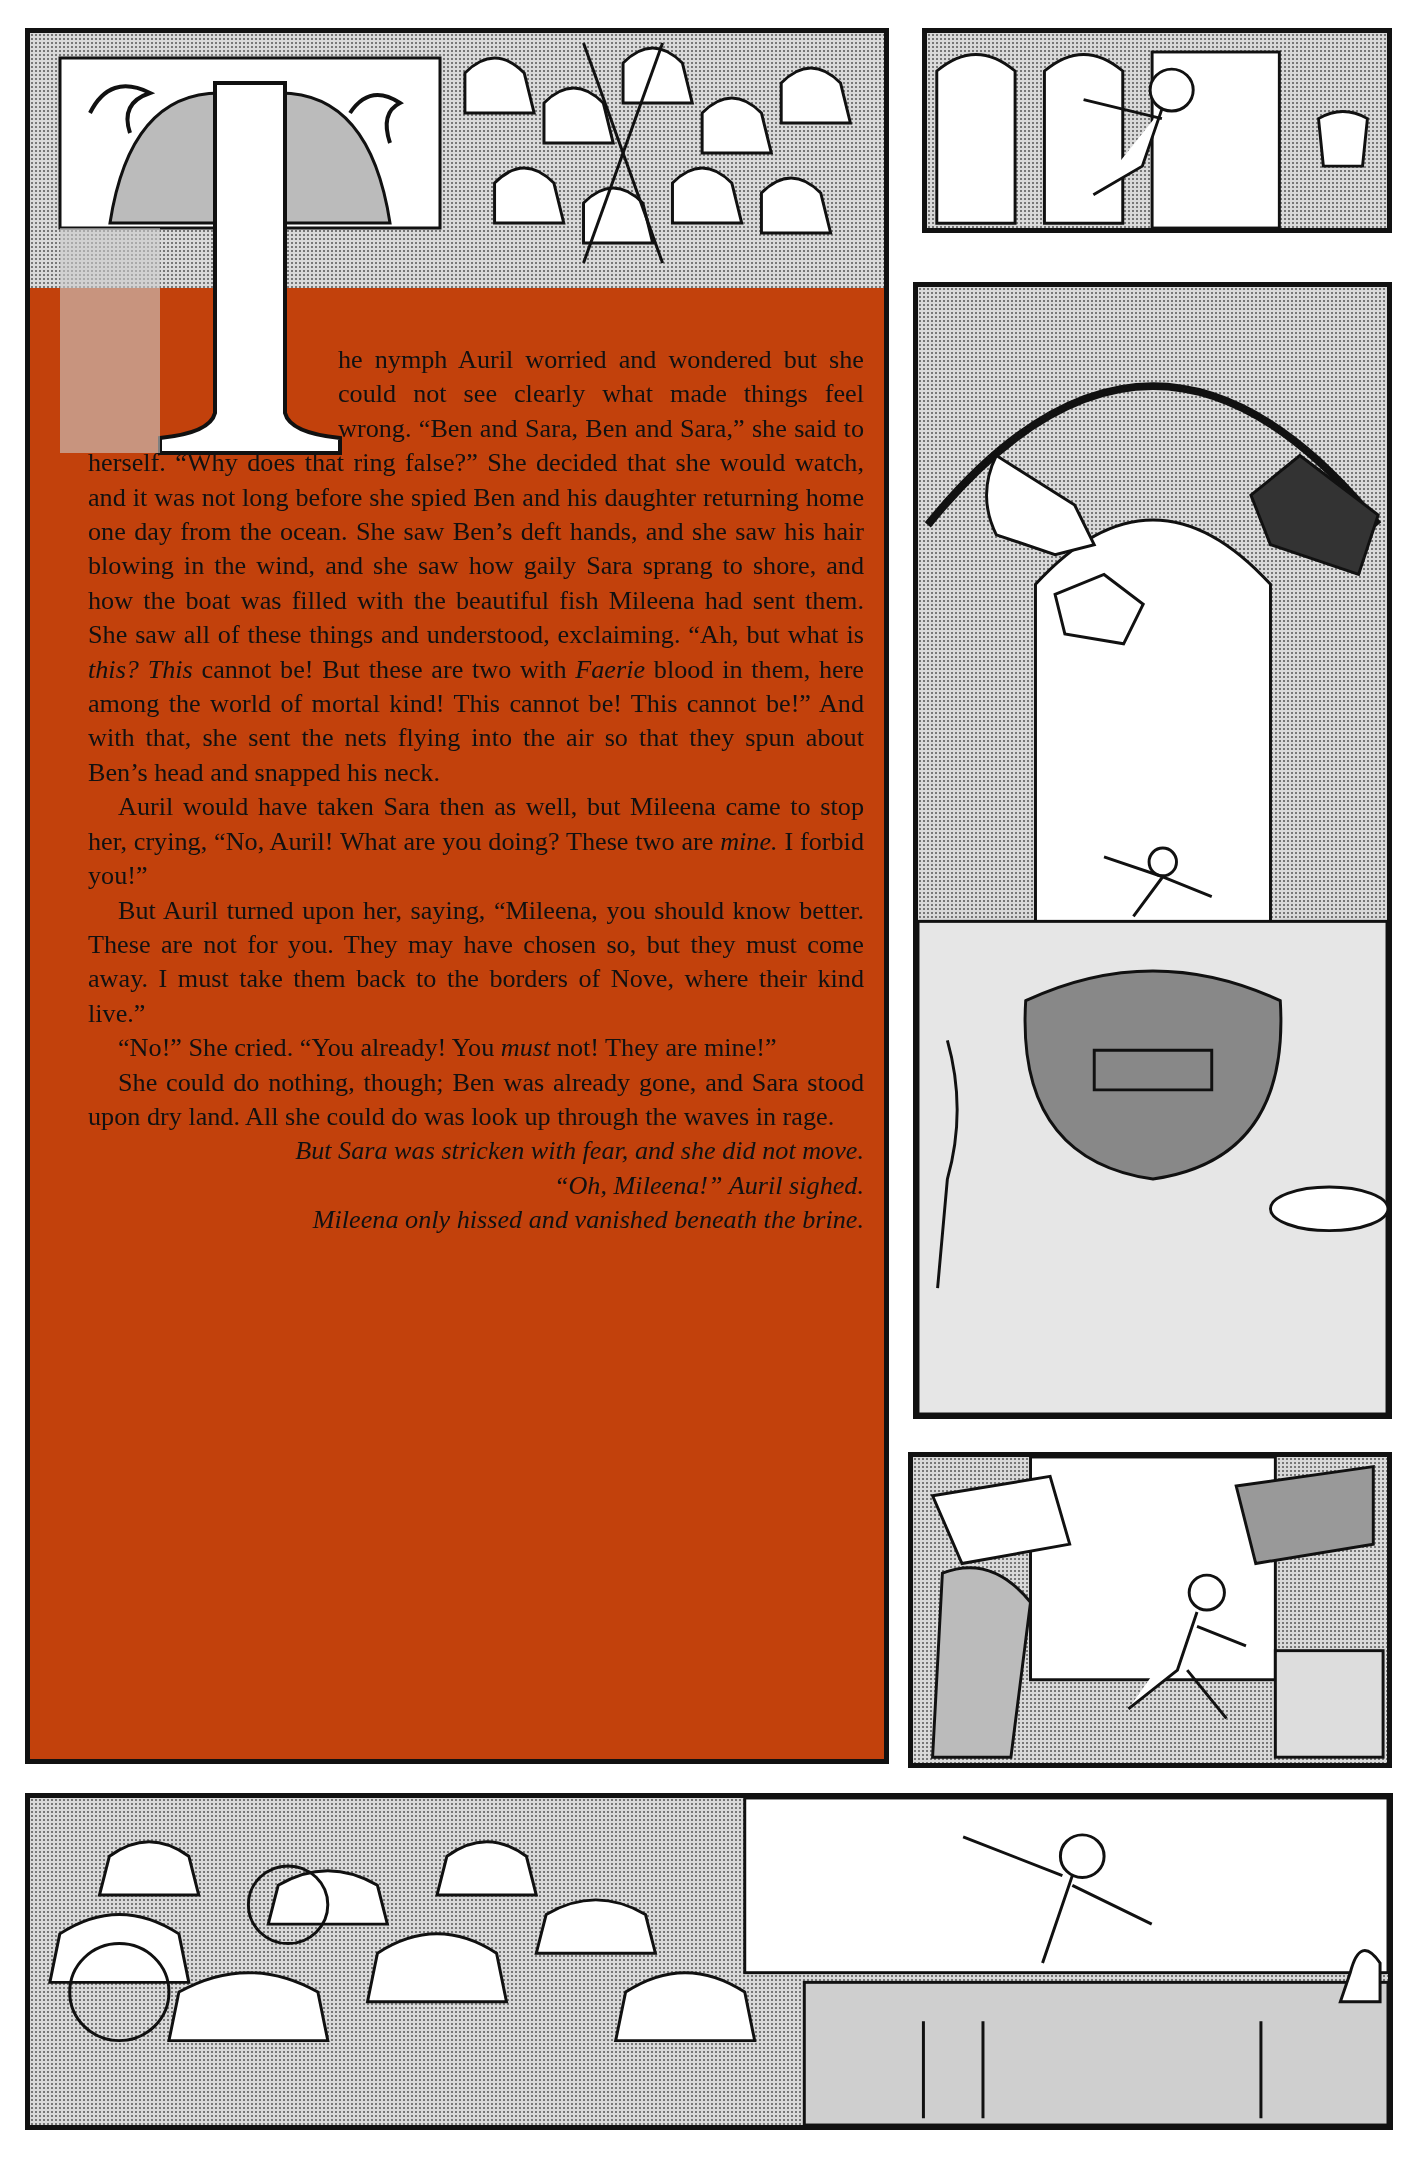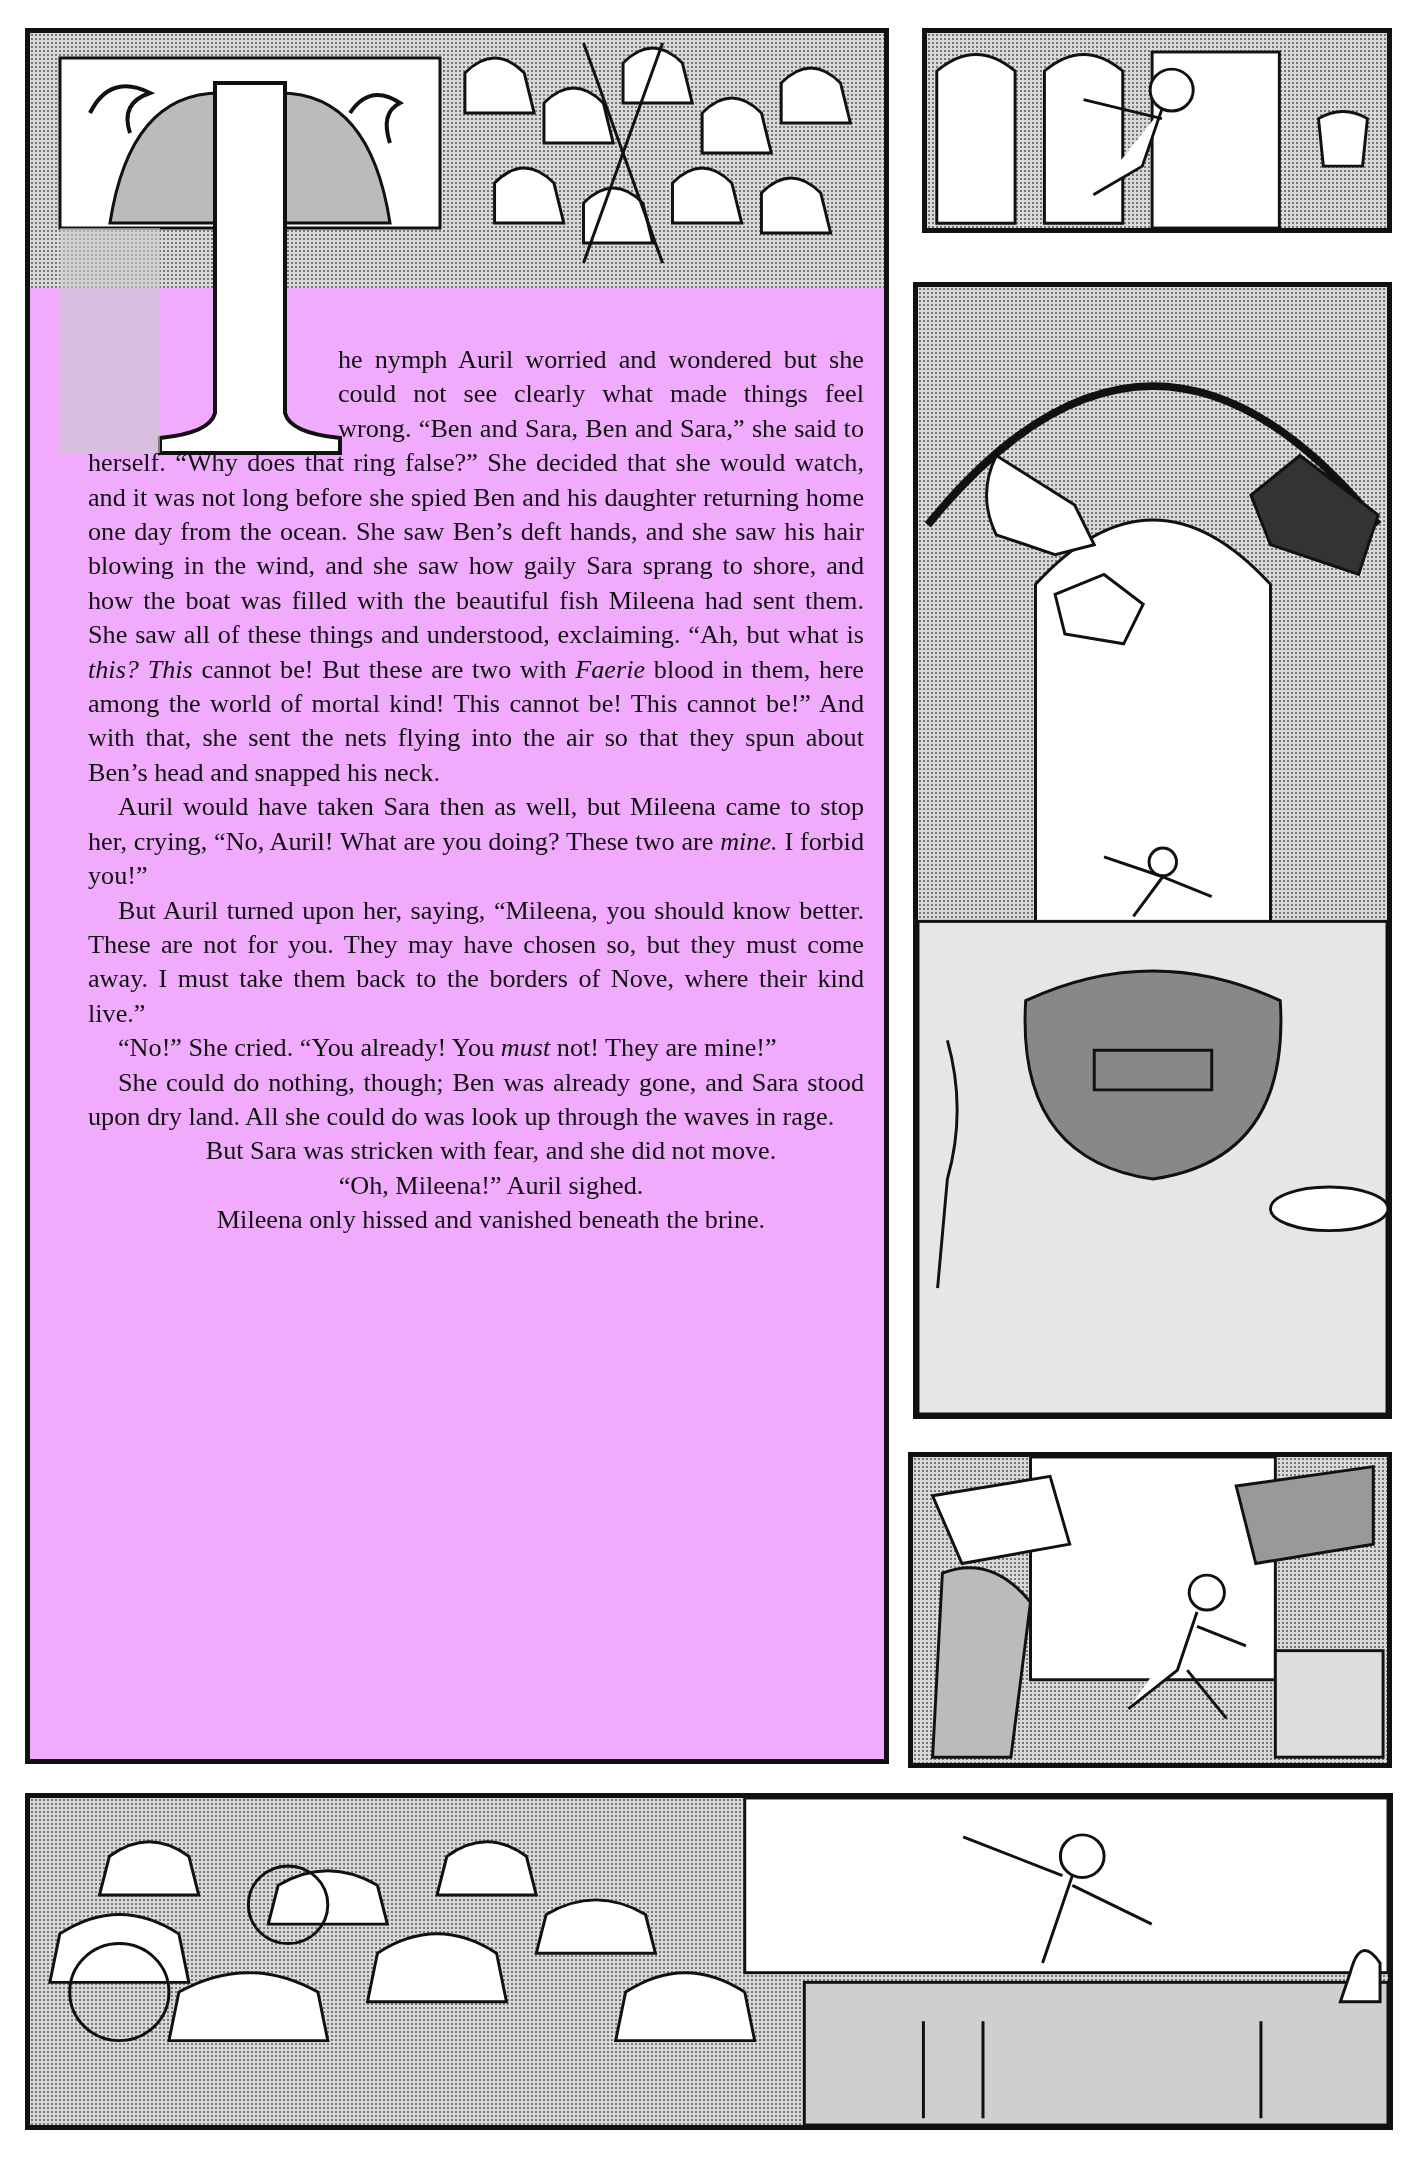--- a/index.html
+++ b/index.html
@@ -1,26 +1,26 @@
 <!DOCTYPE html>
 <html><head>
 <meta charset="utf-8">
 <style>
   html,body{margin:0;padding:0;background:#fff;}
   body{width:1417px;height:2157px;position:relative;overflow:hidden;font-family:"Liberation Serif","DejaVu Serif",serif;color:#111;}
-  .panel{position:absolute;border:5px solid #111;box-sizing:border-box;overflow:hidden;background:#f0abfc;}
+  .panel{position:absolute;border:5px solid #111;box-sizing:border-box;overflow:hidden;background:#c2410c;}
   .halftone{background-color:#d9d9d9;background-image:radial-gradient(#777 0.9px,transparent 1.1px);background-size:4px 4px;}
   .art{position:absolute;inset:0;width:100%;height:100%;}
   #text-panel{left:25px;top:28px;width:864px;height:1736px;}
   #art-top-strip{position:absolute;left:0;top:0;width:100%;height:255px;}
   #dropcap{position:absolute;left:20px;top:20px;width:410px;height:410px;}
   .story{position:absolute;left:58px;top:310px;width:776px;font-size:26.2px;line-height:34.4px;text-align:justify;}
   .story p{margin:0;text-indent:30px;}
   .story p.first{text-indent:0;}
-  .story p.left{text-align:center;}
+  .story p.left{text-align:right;font-style:italic;}
   .story .wrap{float:left;width:250px;height:103px;}
   .story em{font-style:italic;}
   #panel-top-right{left:922px;top:28px;width:470px;height:205px;}
   #panel-mid-right{left:913px;top:282px;width:479px;height:1137px;}
   #panel-low-right{left:908px;top:1452px;width:484px;height:316px;}
   #panel-bottom{left:25px;top:1793px;width:1368px;height:337px;}
 </style>
 </head>
 <body>
 

